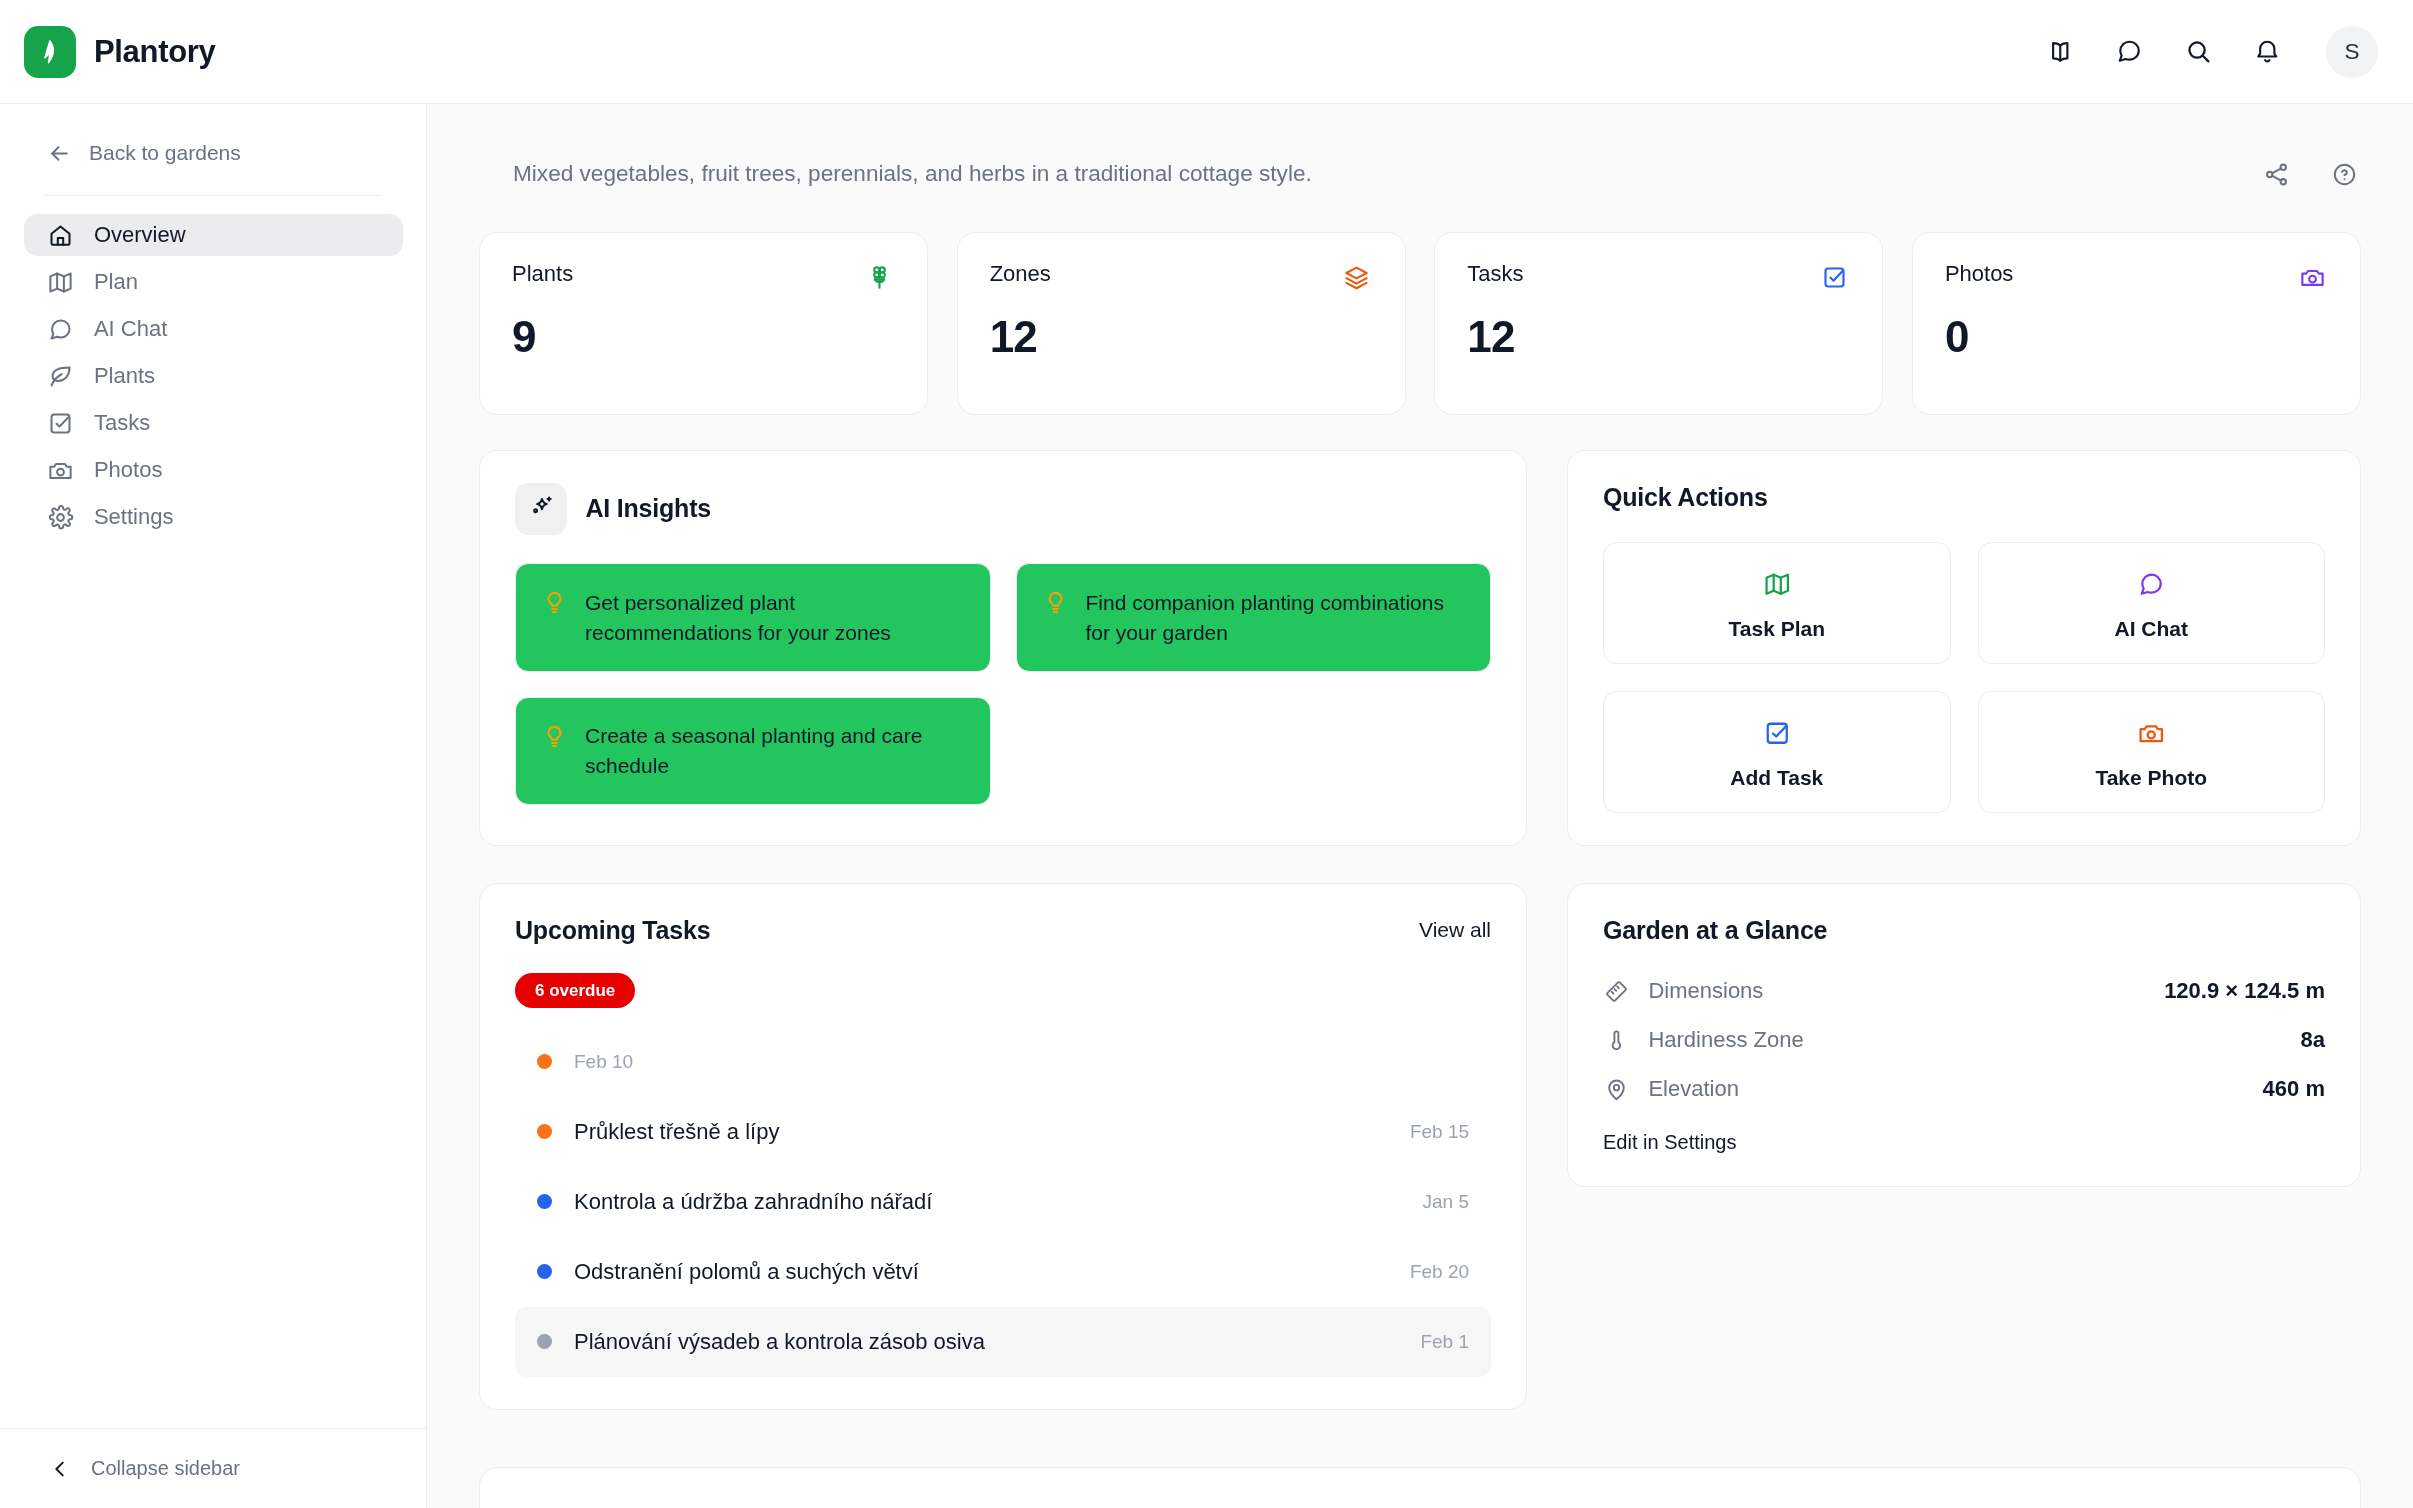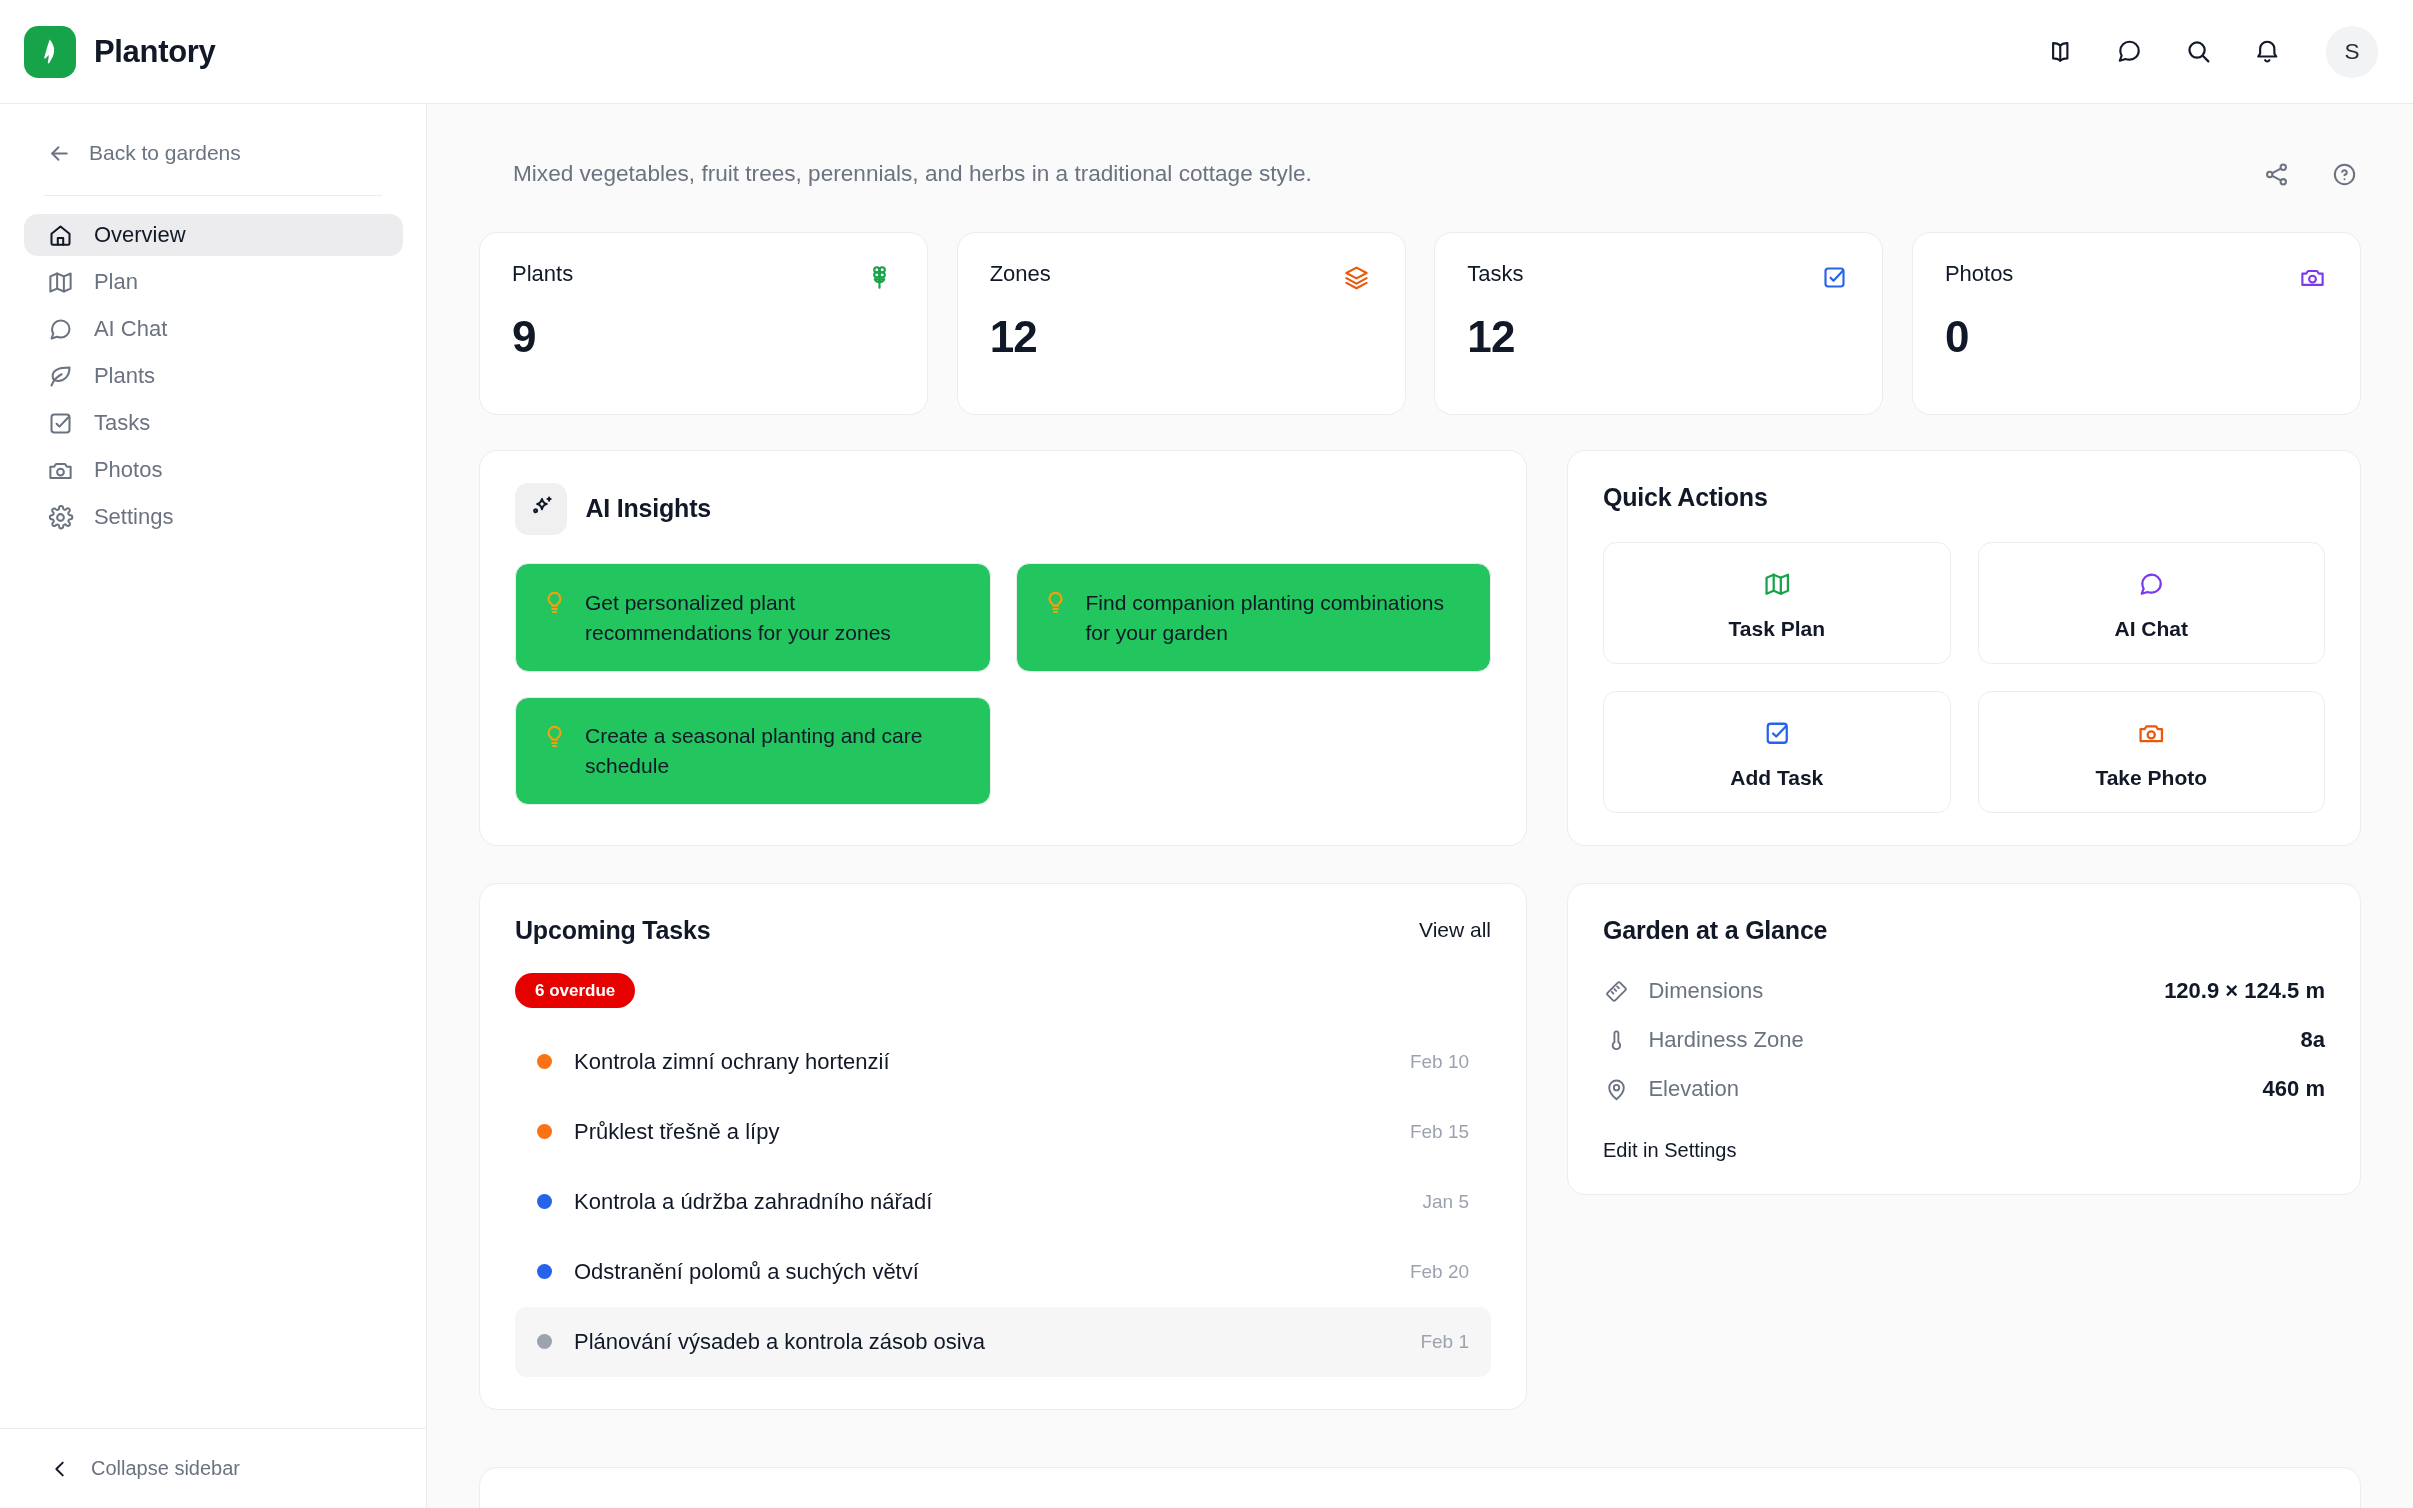--- a/index.html
+++ b/index.html
@@ -148,21 +148,21 @@
 
   
   .glance-row {
     display: flex; align-items: center; gap: 18.4px;
     padding: 11px 0;
   }
   .glance-icon { width: 27px; height: 27px; flex: 0 0 27px; display: flex; align-items: center; justify-content: center; }
   .glance-label { font-size: 22px; color: #6b7280; flex: 1; }
   .glance-value { font-size: 22px; font-weight: 700; color: #111827; }
   .glance-list { margin-top: 22px; }
-  .edit-settings { font-size: 20px; color: #111827; margin-top: 25px; cursor: pointer; }
+  .edit-settings { font-size: 20px; color: #111827; margin-top: 17px; cursor: pointer; }
 
   
   .bottom-card {
     position: absolute; left: 52px; right: 52px; bottom: -34px;
     height: 75px; background: #ffffff;
     border: 0.8px solid #ececee; border-top-left-radius: 18.4px; border-top-right-radius: 18.4px;
   }
   .glance-panel { align-self: flex-start; }
   .lower { display: grid; grid-template-columns: 1.32fr 1fr; gap: 40px; margin-top: 37px; align-items: start; }
 </style>
@@ -473,21 +473,20 @@
 
       <div class="panel">
         <div class="tasks-head">
           <div class="panel-title">Upcoming Tasks</div>
           <div class="view-all">View all</div>
         </div>
         <div><span class="overdue-badge">6 overdue</span></div>
         <div class="task-list">
           <div class="task-row">
             <span class="task-dot" style="background:#f97316"></span>
-            <span class="task-name">Kontrola zimní ochrany hortenzií</span>
             <span class="task-date">Feb 10</span>
           </div>
           <div class="task-row">
             <span class="task-dot" style="background:#f97316"></span>
             <span class="task-name">Průklest třešně a lípy</span>
             <span class="task-date">Feb 15</span>
           </div>
           <div class="task-row">
             <span class="task-dot" style="background:#2563eb"></span>
             <span class="task-name">Kontrola a údržba zahradního nářadí</span>

